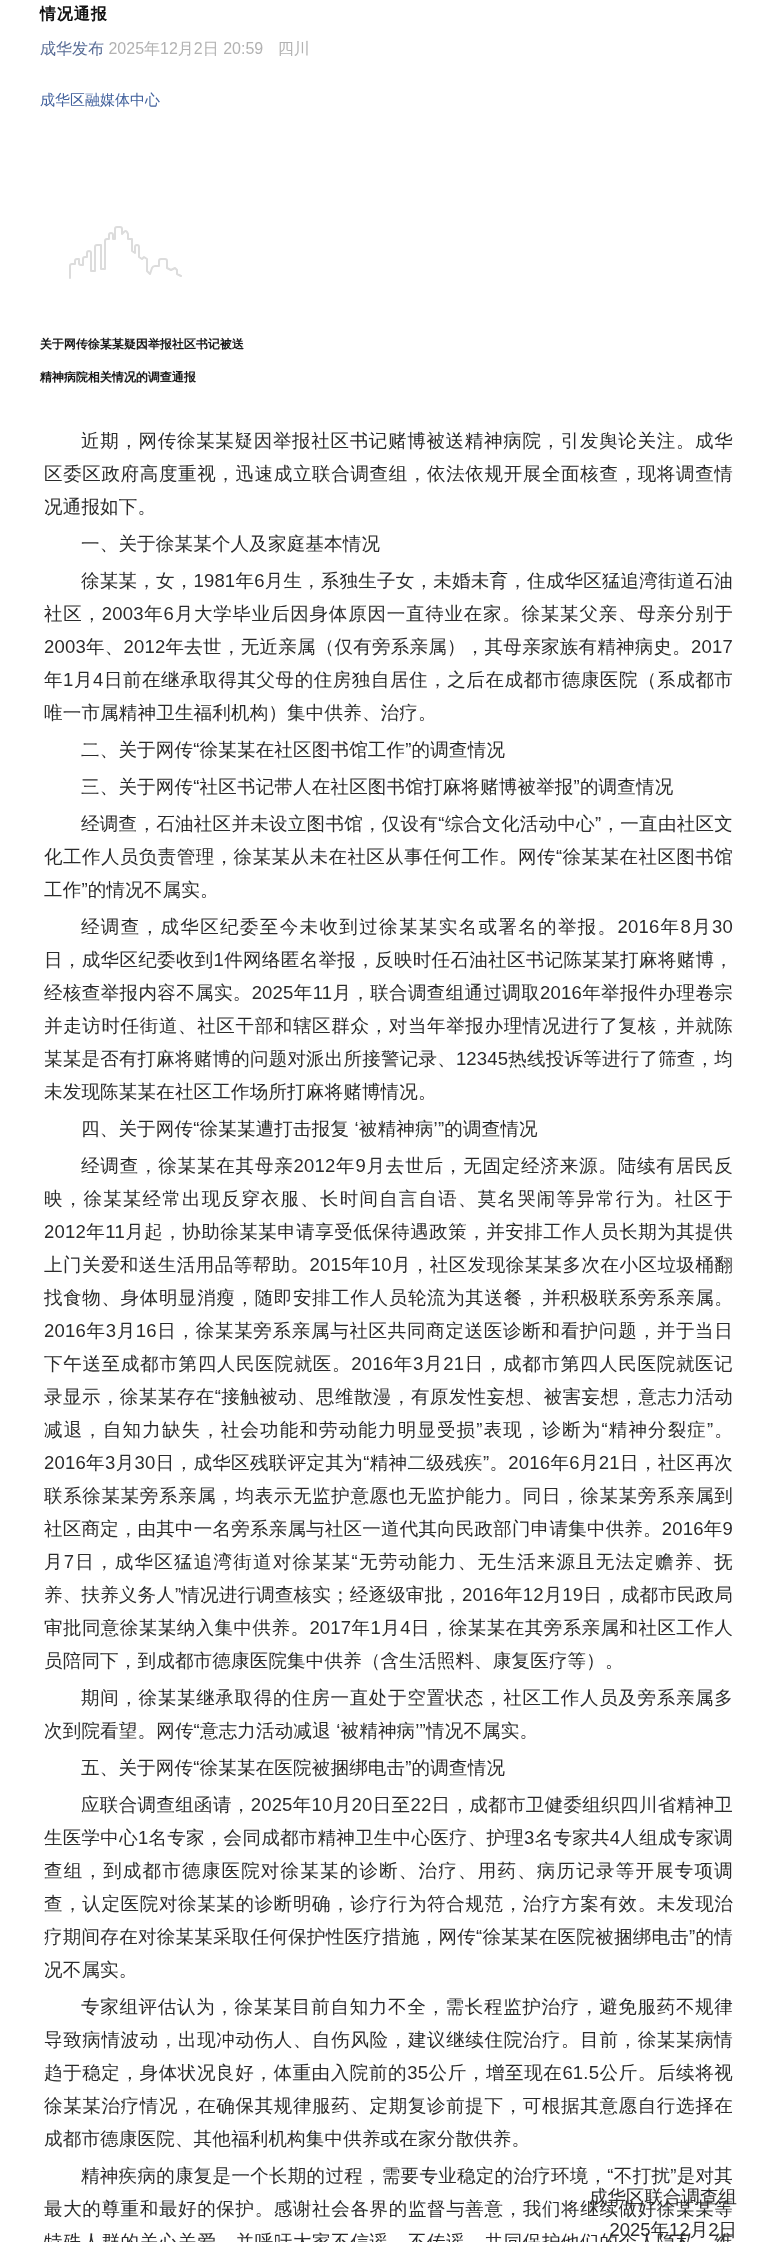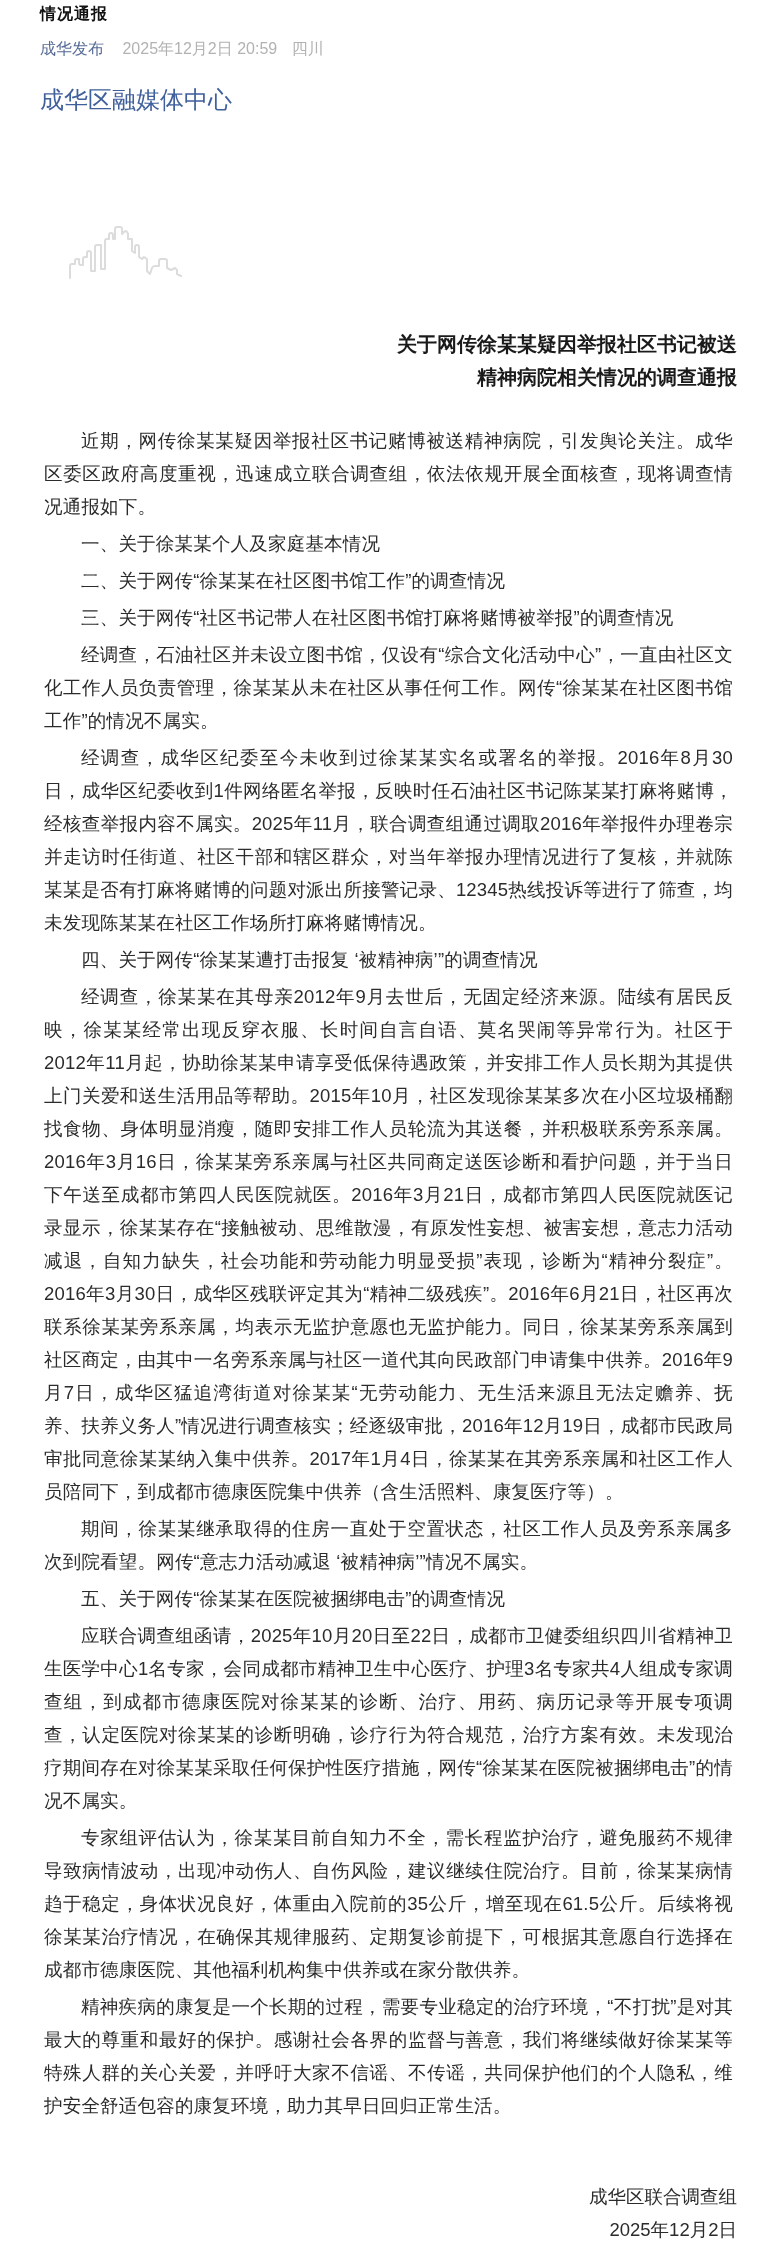--- a/index.html
+++ b/index.html
@@ -14,28 +14,28 @@
   .page{
     width:777px;height:2242px;background:#ffffff;position:relative;overflow:hidden;
     font-family:"Liberation Sans","DejaVu Sans",sans-serif;
   }
   .content{padding:0 40px;}
   h1.page-title{
     margin:0;padding-top:0;font-size:16px;line-height:28px;
     font-weight:bold;color:#111111;letter-spacing:1px;
   }
   .meta{margin-top:10px;font-size:16px;line-height:22px;white-space:nowrap;}
-  .meta .account{color:var(--link);text-decoration:none;margin-right:14px;cursor:pointer;}
+  .meta .account{color:var(--link);text-decoration:none;margin-right:0;cursor:pointer;}
   .meta .gray{color:var(--meta_gray);margin-right:10px;}
-  .source{margin-top:28px;font-size:24px;line-height:24px;color:var(--source_link);cursor:pointer;}
+  .source{margin-top:28px;font-size:15px;line-height:24px;color:var(--source_link);cursor:pointer;}
   .image-block{position:relative;height:216px;}
   .image-block svg{position:absolute;left:28px;top:110px;}
   .doc-heading{
-    text-align:right;font-weight:bold;color:#1a1a1a;
-    font-size:20px;line-height:33px;
+    text-align:left;font-weight:bold;color:#1a1a1a;
+    font-size:12px;line-height:33px;
   }
   .body-text{margin-top:30px;}
   .body-text p{
     margin:4px;font-size:18.5px;line-height:33px;color:var(--body_text);
     text-align:justify;text-indent:2em;letter-spacing:0.2px;
   }
   .signature{
     position:absolute;top:2180px;right:40px;text-align:right;
     font-size:18.5px;line-height:33px;color:var(--body_text);
   }
@@ -62,20 +62,21 @@
     </div>
 
     <div class="doc-heading">
       <div>关于网传徐某某疑因举报社区书记被送</div>
       <div>精神病院相关情况的调查通报</div>
     </div>
 
     <div class="body-text">
       <p>近期，网传徐某某疑因举报社区书记赌博被送精神病院，引发舆论关注。成华区委区政府高度重视，迅速成立联合调查组，依法依规开展全面核查，现将调查情况通报如下。</p>
       <p>一、关于徐某某个人及家庭基本情况</p>
+      <p>徐某某，女，1981年6月生，系独生子女，未婚未育，住成华区猛追湾街道石油社区，2003年6月大学毕业后因身体原因一直待业在家。徐某某父亲、母亲分别于2003年、2012年去世，无近亲属（仅有旁系亲属），其母亲家族有精神病史。2017年1月4日前在继承取得其父母的住房独自居住，之后在成都市德康医院（系成都市唯一市属精神卫生福利机构）集中供养、治疗。</p>
       <p>二、关于网传“徐某某在社区图书馆工作”的调查情况</p>
       <p>三、关于网传“社区书记带人在社区图书馆打麻将赌博被举报”的调查情况</p>
       <p>经调查，石油社区并未设立图书馆，仅设有“综合文化活动中心”，一直由社区文化工作人员负责管理，徐某某从未在社区从事任何工作。网传“徐某某在社区图书馆工作”的情况不属实。</p>
       <p>经调查，成华区纪委至今未收到过徐某某实名或署名的举报。2016年8月30日，成华区纪委收到1件网络匿名举报，反映时任石油社区书记陈某某打麻将赌博，经核查举报内容不属实。2025年11月，联合调查组通过调取2016年举报件办理卷宗并走访时任街道、社区干部和辖区群众，对当年举报办理情况进行了复核，并就陈某某是否有打麻将赌博的问题对派出所接警记录、12345热线投诉等进行了筛查，均未发现陈某某在社区工作场所打麻将赌博情况。</p>
       <p>四、关于网传“徐某某遭打击报复 ‘被精神病’”的调查情况</p>
       <p>经调查，徐某某在其母亲2012年9月去世后，无固定经济来源。陆续有居民反映，徐某某经常出现反穿衣服、长时间自言自语、莫名哭闹等异常行为。社区于2012年11月起，协助徐某某申请享受低保待遇政策，并安排工作人员长期为其提供上门关爱和送生活用品等帮助。2015年10月，社区发现徐某某多次在小区垃圾桶翻找食物、身体明显消瘦，随即安排工作人员轮流为其送餐，并积极联系旁系亲属。2016年3月16日，徐某某旁系亲属与社区共同商定送医诊断和看护问题，并于当日下午送至成都市第四人民医院就医。2016年3月21日，成都市第四人民医院就医记录显示，徐某某存在“接触被动、思维散漫，有原发性妄想、被害妄想，意志力活动减退，自知力缺失，社会功能和劳动能力明显受损”表现，诊断为“精神分裂症”。2016年3月30日，成华区残联评定其为“精神二级残疾”。2016年6月21日，社区再次联系徐某某旁系亲属，均表示无监护意愿也无监护能力。同日，徐某某旁系亲属到社区商定，由其中一名旁系亲属与社区一道代其向民政部门申请集中供养。2016年9月7日，成华区猛追湾街道对徐某某“无劳动能力、无生活来源且无法定赡养、抚养、扶养义务人”情况进行调查核实；经逐级审批，2016年12月19日，成都市民政局审批同意徐某某纳入集中供养。2017年1月4日，徐某某在其旁系亲属和社区工作人员陪同下，到成都市德康医院集中供养（含生活照料、康复医疗等）。</p>
       <p>期间，徐某某继承取得的住房一直处于空置状态，社区工作人员及旁系亲属多次到院看望。网传“意志力活动减退 ‘被精神病’”情况不属实。</p>
       <p>五、关于网传“徐某某在医院被捆绑电击”的调查情况</p>
       <p>应联合调查组函请，2025年10月20日至22日，成都市卫健委组织四川省精神卫生医学中心1名专家，会同成都市精神卫生中心医疗、护理3名专家共4人组成专家调查组，到成都市德康医院对徐某某的诊断、治疗、用药、病历记录等开展专项调查，认定医院对徐某某的诊断明确，诊疗行为符合规范，治疗方案有效。未发现治疗期间存在对徐某某采取任何保护性医疗措施，网传“徐某某在医院被捆绑电击”的情况不属实。</p>
       <p>专家组评估认为，徐某某目前自知力不全，需长程监护治疗，避免服药不规律导致病情波动，出现冲动伤人、自伤风险，建议继续住院治疗。目前，徐某某病情趋于稳定，身体状况良好，体重由入院前的35公斤，增至现在61.5公斤。后续将视徐某某治疗情况，在确保其规律服药、定期复诊前提下，可根据其意愿自行选择在成都市德康医院、其他福利机构集中供养或在家分散供养。</p>

